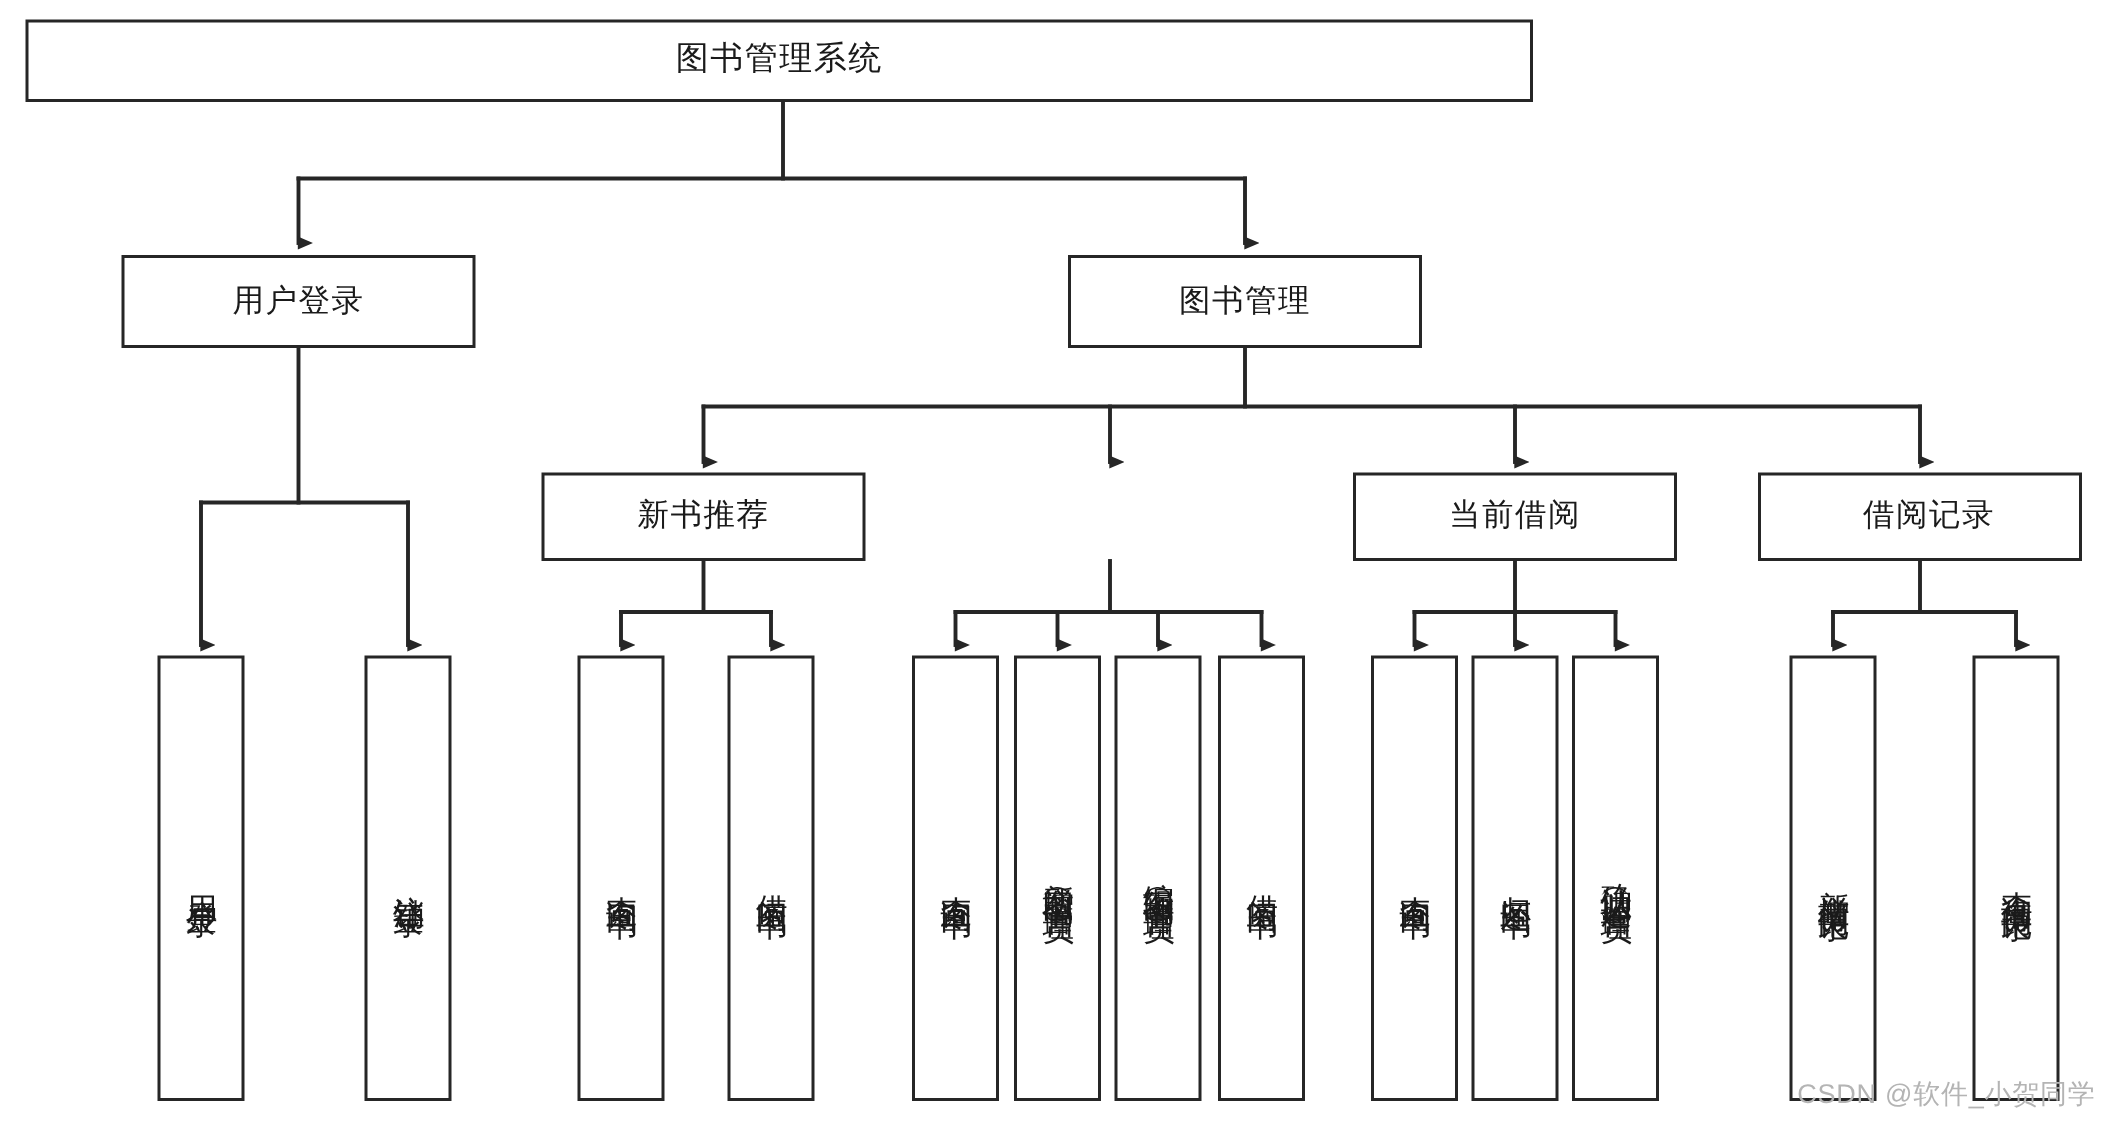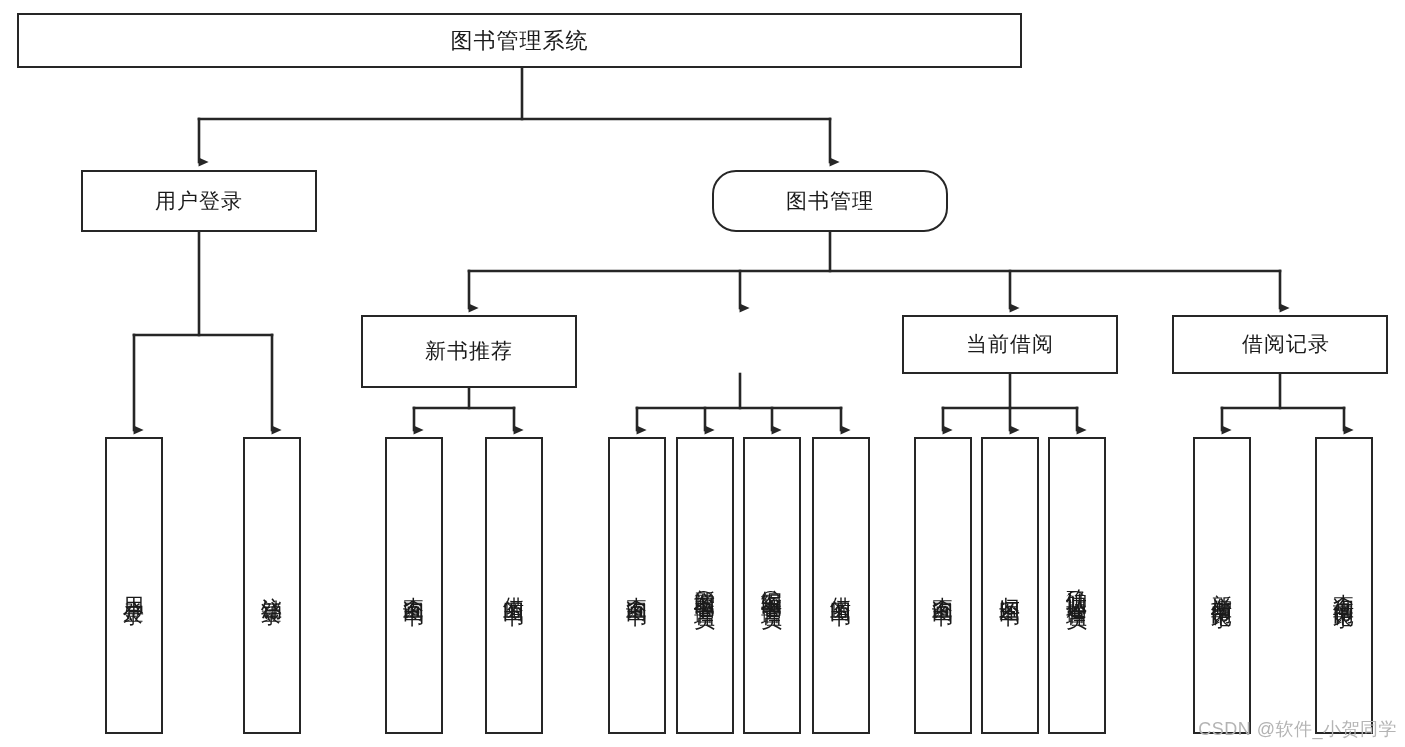--- a/index.html
+++ b/index.html
@@ -115,33 +115,33 @@
       <path d="M 1010 408 L 1010 430" marker-end="url(#arrow)"></path>
       <path d="M 1077 408 L 1077 430" marker-end="url(#arrow)"></path>
 
       <path d="M 1280 374 L 1280 408"></path>
       <path d="M 1222 408 L 1344 408"></path>
       <path d="M 1222 408 L 1222 430" marker-end="url(#arrow)"></path>
       <path d="M 1344 408 L 1344 430" marker-end="url(#arrow)"></path>
     </g>
   </svg>
 
-  <div class="node h root" style="left:17px;top:13px;width:1005px;height:55px;">
+  <div class="node h root" style="left:17px;top:13px;width:1005px;height:55px;font-family:Liberation Mono, monospace;">
     <span class="node-label">图书管理系统</span>
   </div>
 
   <div class="node h" style="left:81px;top:170px;width:236px;height:62px;">
     <span class="node-label">用户登录</span>
   </div>
 
-  <div class="node h" style="left:712px;top:170px;width:236px;height:62px;border-radius:24px;">
+  <div class="node h" style="left:712px;top:170px;width:236px;height:62px;">
     <span class="node-label">图书管理</span>
   </div>
 
-  <div class="node h" style="left:361px;top:315px;width:216px;height:73px;">
+  <div class="node h" style="left:361px;top:315px;width:216px;height:59px;">
     <span class="node-label">新书推荐</span>
   </div>
 
 
   <div class="node h" style="left:902px;top:315px;width:216px;height:59px;">
     <span class="node-label">当前借阅</span>
   </div>
 
   <div class="node h" style="left:1172px;top:315px;width:216px;height:59px;padding-left:12px;">
     <span class="node-label">借阅记录</span>

